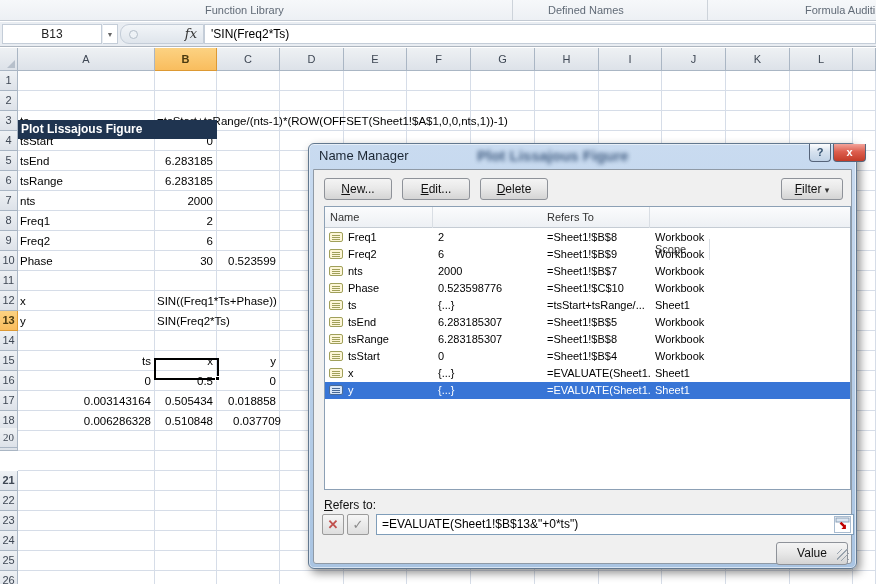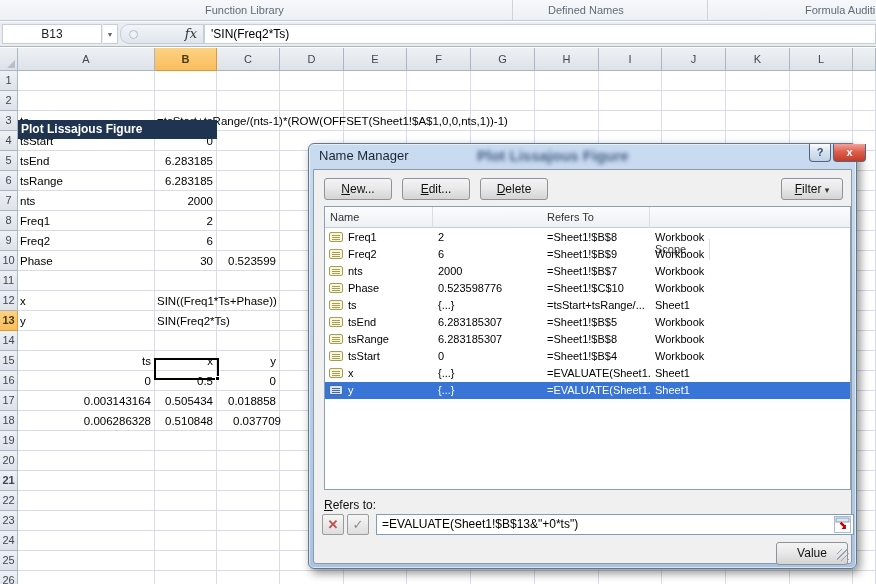--- a/index.html
+++ b/index.html
@@ -164,21 +164,21 @@
         <div class="rhdr" style="top: 203px;">10</div>
         <div class="rhdr" style="top: 223px;">11</div>
         <div class="rhdr" style="top: 243px;">12</div>
         <div class="rhdr sel" style="top: 263px;">13</div>
         <div class="rhdr" style="top: 283px;">14</div>
         <div class="rhdr" style="top: 303px;">15</div>
         <div class="rhdr" style="top: 323px;">16</div>
         <div class="rhdr" style="top: 343px;">17</div>
         <div class="rhdr" style="top: 363px;">18</div>
         <div class="rhdr" style="top: 383px;">19</div>
-        <div class="rhdr" style="top: 403px;">20</div>
+        <div class="rhdr" style="top: 380px; font-family: Liberation Serif, serif;">20</div>
         <div class="rhdr" style="top: 423px; font-weight: bold;">21</div>
         <div class="rhdr" style="top: 443px;">22</div>
         <div class="rhdr" style="top: 463px;">23</div>
         <div class="rhdr" style="top: 483px;">24</div>
         <div class="rhdr" style="top: 503px;">25</div>
         <div class="rhdr" style="top: 523px;">26</div>
       </div>
     <div id="gridlines">
         <div class="vline" style="left: 154px; top: 23px; height: 513px;"></div>
         <div class="vline" style="left: 216px; top: 23px; height: 513px;"></div>

